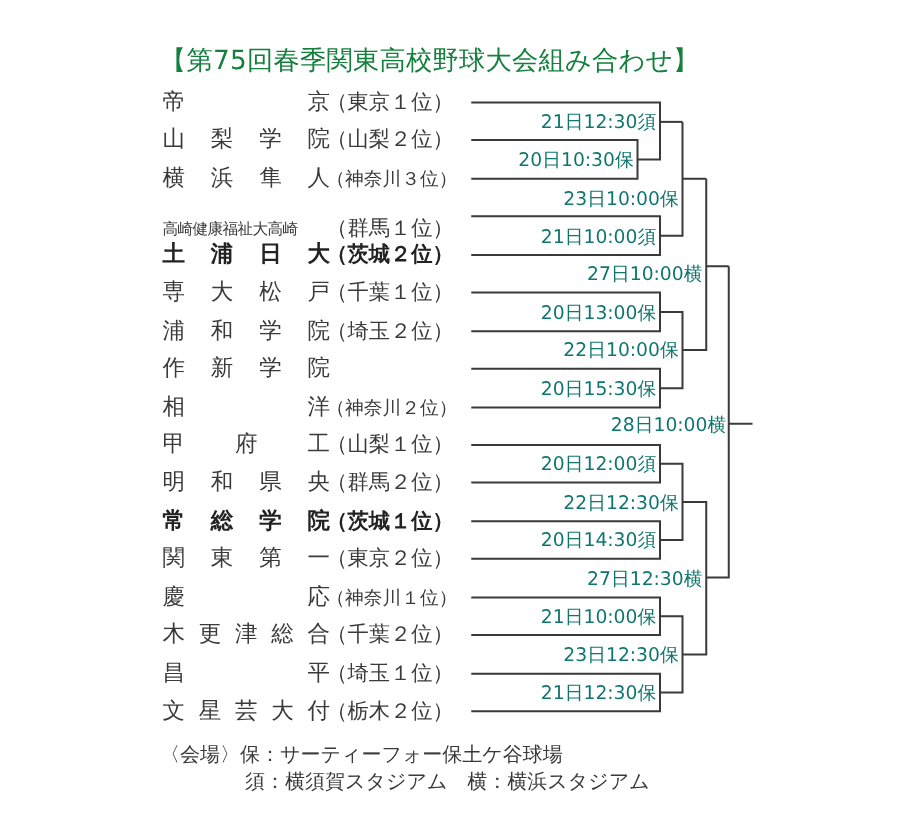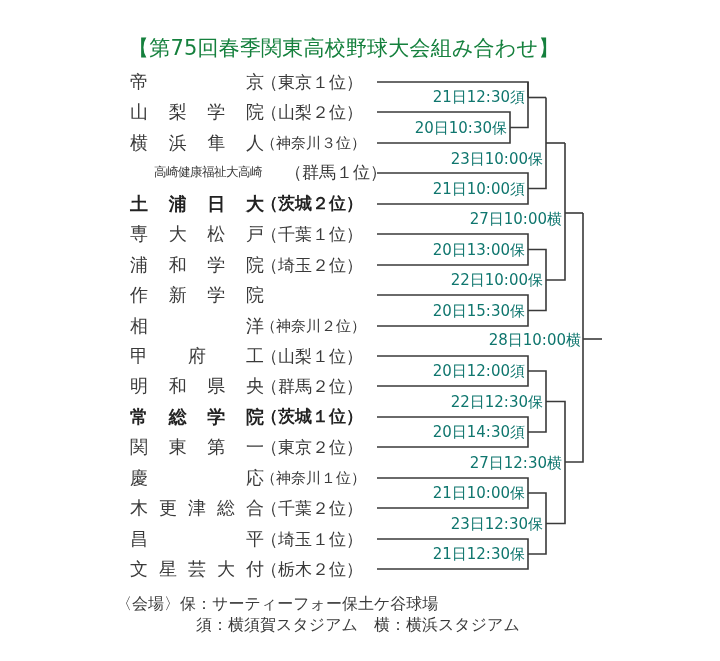--- a/index.html
+++ b/index.html
@@ -9,21 +9,21 @@
            color:#15803d; white-space:nowrap; font-weight:500; }
   .team-row { position:absolute; left:130px; height:28px; width:250px; }
   .school { position:absolute; left:0; top:0; width:134px; font-size:18px; line-height:28px;
             color:#3a3a3a; display:flex; justify-content:space-between; white-space:nowrap; }
   .school.small { font-size:12.5px; letter-spacing:-0.5px; justify-content:flex-start; }
   .school.bold { font-weight:bold; color:#222; }
   .pref { position:absolute; left:131px; top:0; font-size:17px; line-height:28px; color:#3a3a3a; white-space:nowrap; }
   .pref.bold { font-weight:bold; color:#222;font-family:Liberation Serif, serif; }
   .match-label { position:absolute; font-size:15px; color:#0f766e; white-space:nowrap; text-align:right; line-height:18px; }
   svg.bracket { position:absolute; left:0; top:0; }
-  .legend { position:absolute; left:116px; font-size:16px; color:#3a3a3a; white-space:nowrap; }
+  .legend { position:absolute; left:128px; font-size:16px; color:#3a3a3a; white-space:nowrap; }
 </style>
 </head>
 <body>
 
 <div class="title">【第75回春季関東高校野球大会組み合わせ】</div>
 
 <div id="teams">
     <div class="team-row" style="top: 68px;">
       <div class="school">
         <span>帝</span>
@@ -45,21 +45,21 @@
     </div>
     <div class="team-row" style="top: 128.88px;">
       <div class="school">
         <span>横</span>
         <span>浜</span>
         <span>隼</span>
         <span>人</span>
       </div>
       <div class="pref" style="font-size: 15px;">（神奈川３位）</div>
     </div>
-    <div class="team-row" style="top: 158px; margin-left: 24px;">
+    <div class="team-row" style="top: 169px;">
       <div class="school small">高崎健康福祉大高崎</div>
       <div class="pref">（群馬１位）</div>
     </div>
     <div class="team-row" style="top: 189.76px;">
       <div class="school bold">
         <span>土</span>
         <span>浦</span>
         <span>日</span>
         <span>大</span>
       </div>

